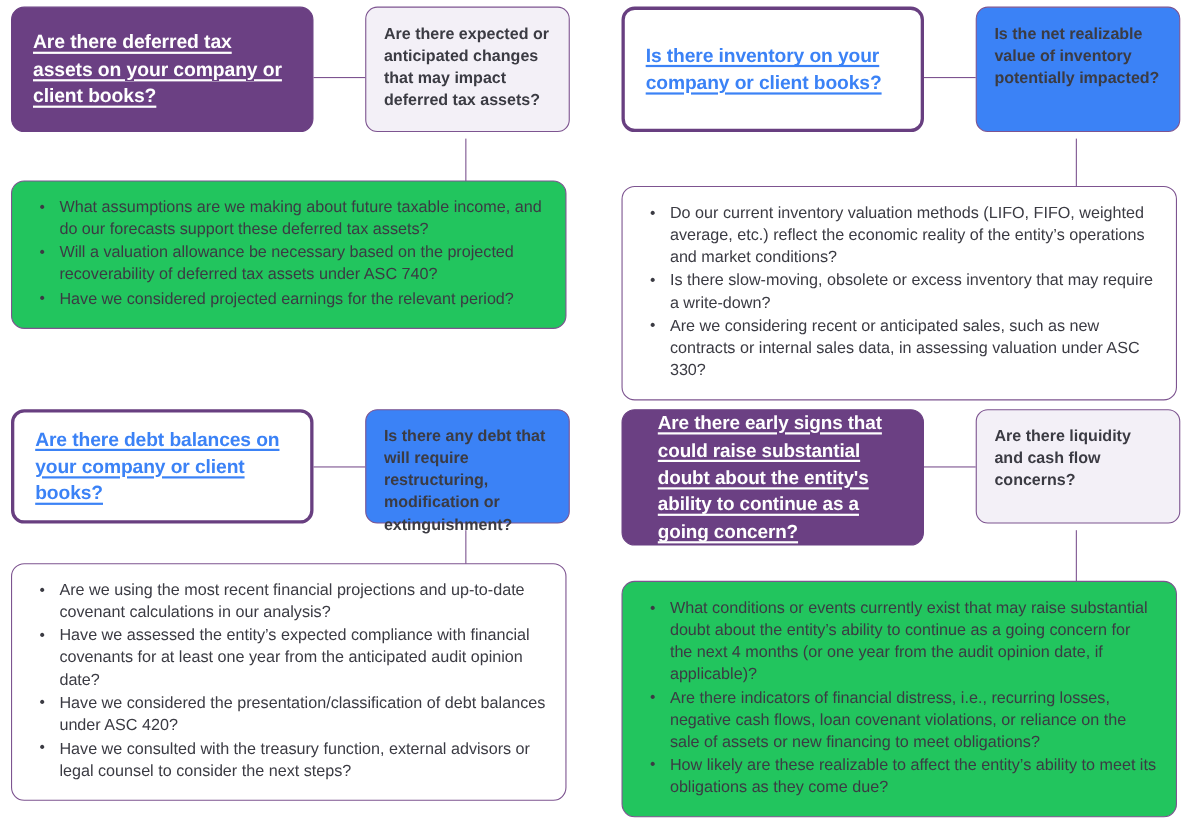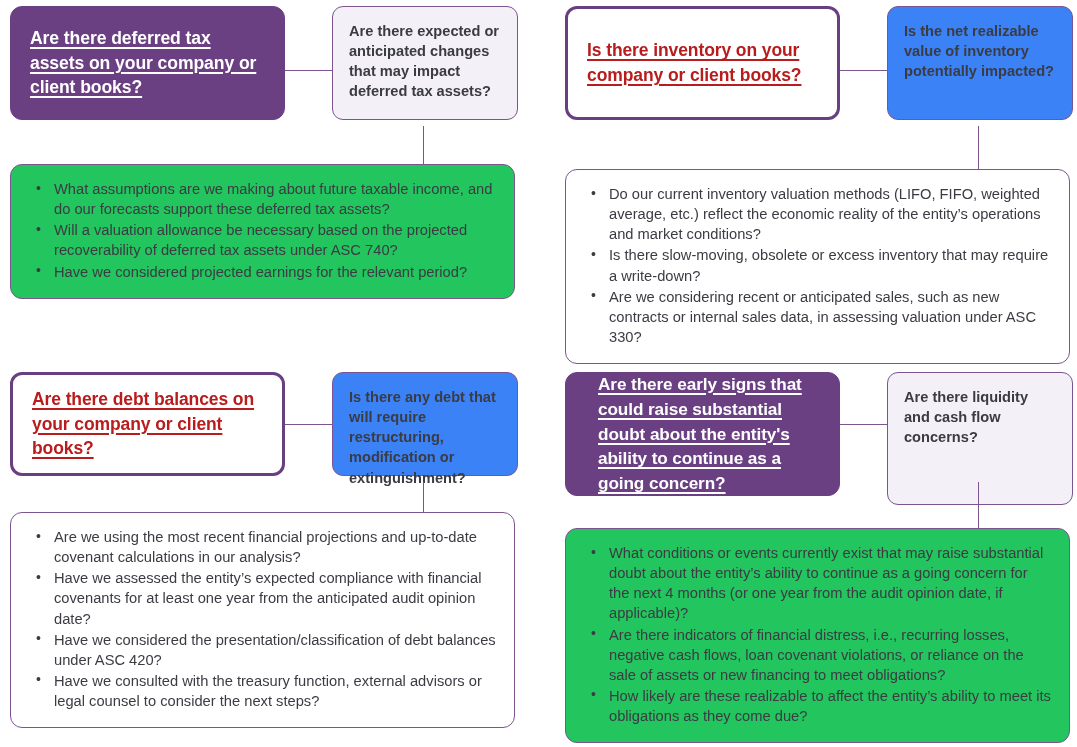--- a/index.html
+++ b/index.html
@@ -57,21 +57,21 @@
   .main-title {
     font-size: 17.5px;
     font-weight: bold;
     line-height: 1.42;
     letter-spacing: -0.1px;
     text-decoration: underline;
     text-underline-offset: 3px;
     text-decoration-thickness: 1.6px;
   }
   .filled .main-title { color: #ffffff; }
-  .outlined .main-title { color: #b91c1c; }
+  .outlined .main-title { color: #3b82f6; }
 
   
   .h-connector {
     position: absolute;
     height: 0;
     border-top: 1.4px solid #7D5490;
   }
 
   .sub-box {
     box-sizing: border-box;
@@ -143,21 +143,21 @@
   .q-tr .v-connector{ left: 413px; top: 120px; height: 45px; }
   .q-tr .bullet-box { left: 0; top: 163px; }
 
   .q-bl .main-box   { height: 104px; }
   .q-bl .sub-box    { height: 104px; }
   .q-bl .h-connector{ left: 275px; top: 52px; width: 47px; }
   .q-bl .v-connector{ left: 413px; top: 110px; height: 32px; }
   .q-bl .bullet-box { left: 0; top: 140px; }
 
   .q-br .main-box   { height: 124px; padding-left: 32px; }
-  .q-br .sub-box    { height: 133px; }
+  .q-br .sub-box    { height: 104px; }
   .q-br .h-connector{ left: 275px; top: 52px; width: 47px; }
   .q-br .v-connector{ left: 413px; top: 110px; height: 48px; }
   .q-br .bullet-box { left: 0; top: 156px; }
 
   .q-br .main-title { font-size: 17.2px; line-height: 1.45; }
   .q-tl .main-title { font-size: 17.6px; }
 </style>
 </head>
 <body>
 

